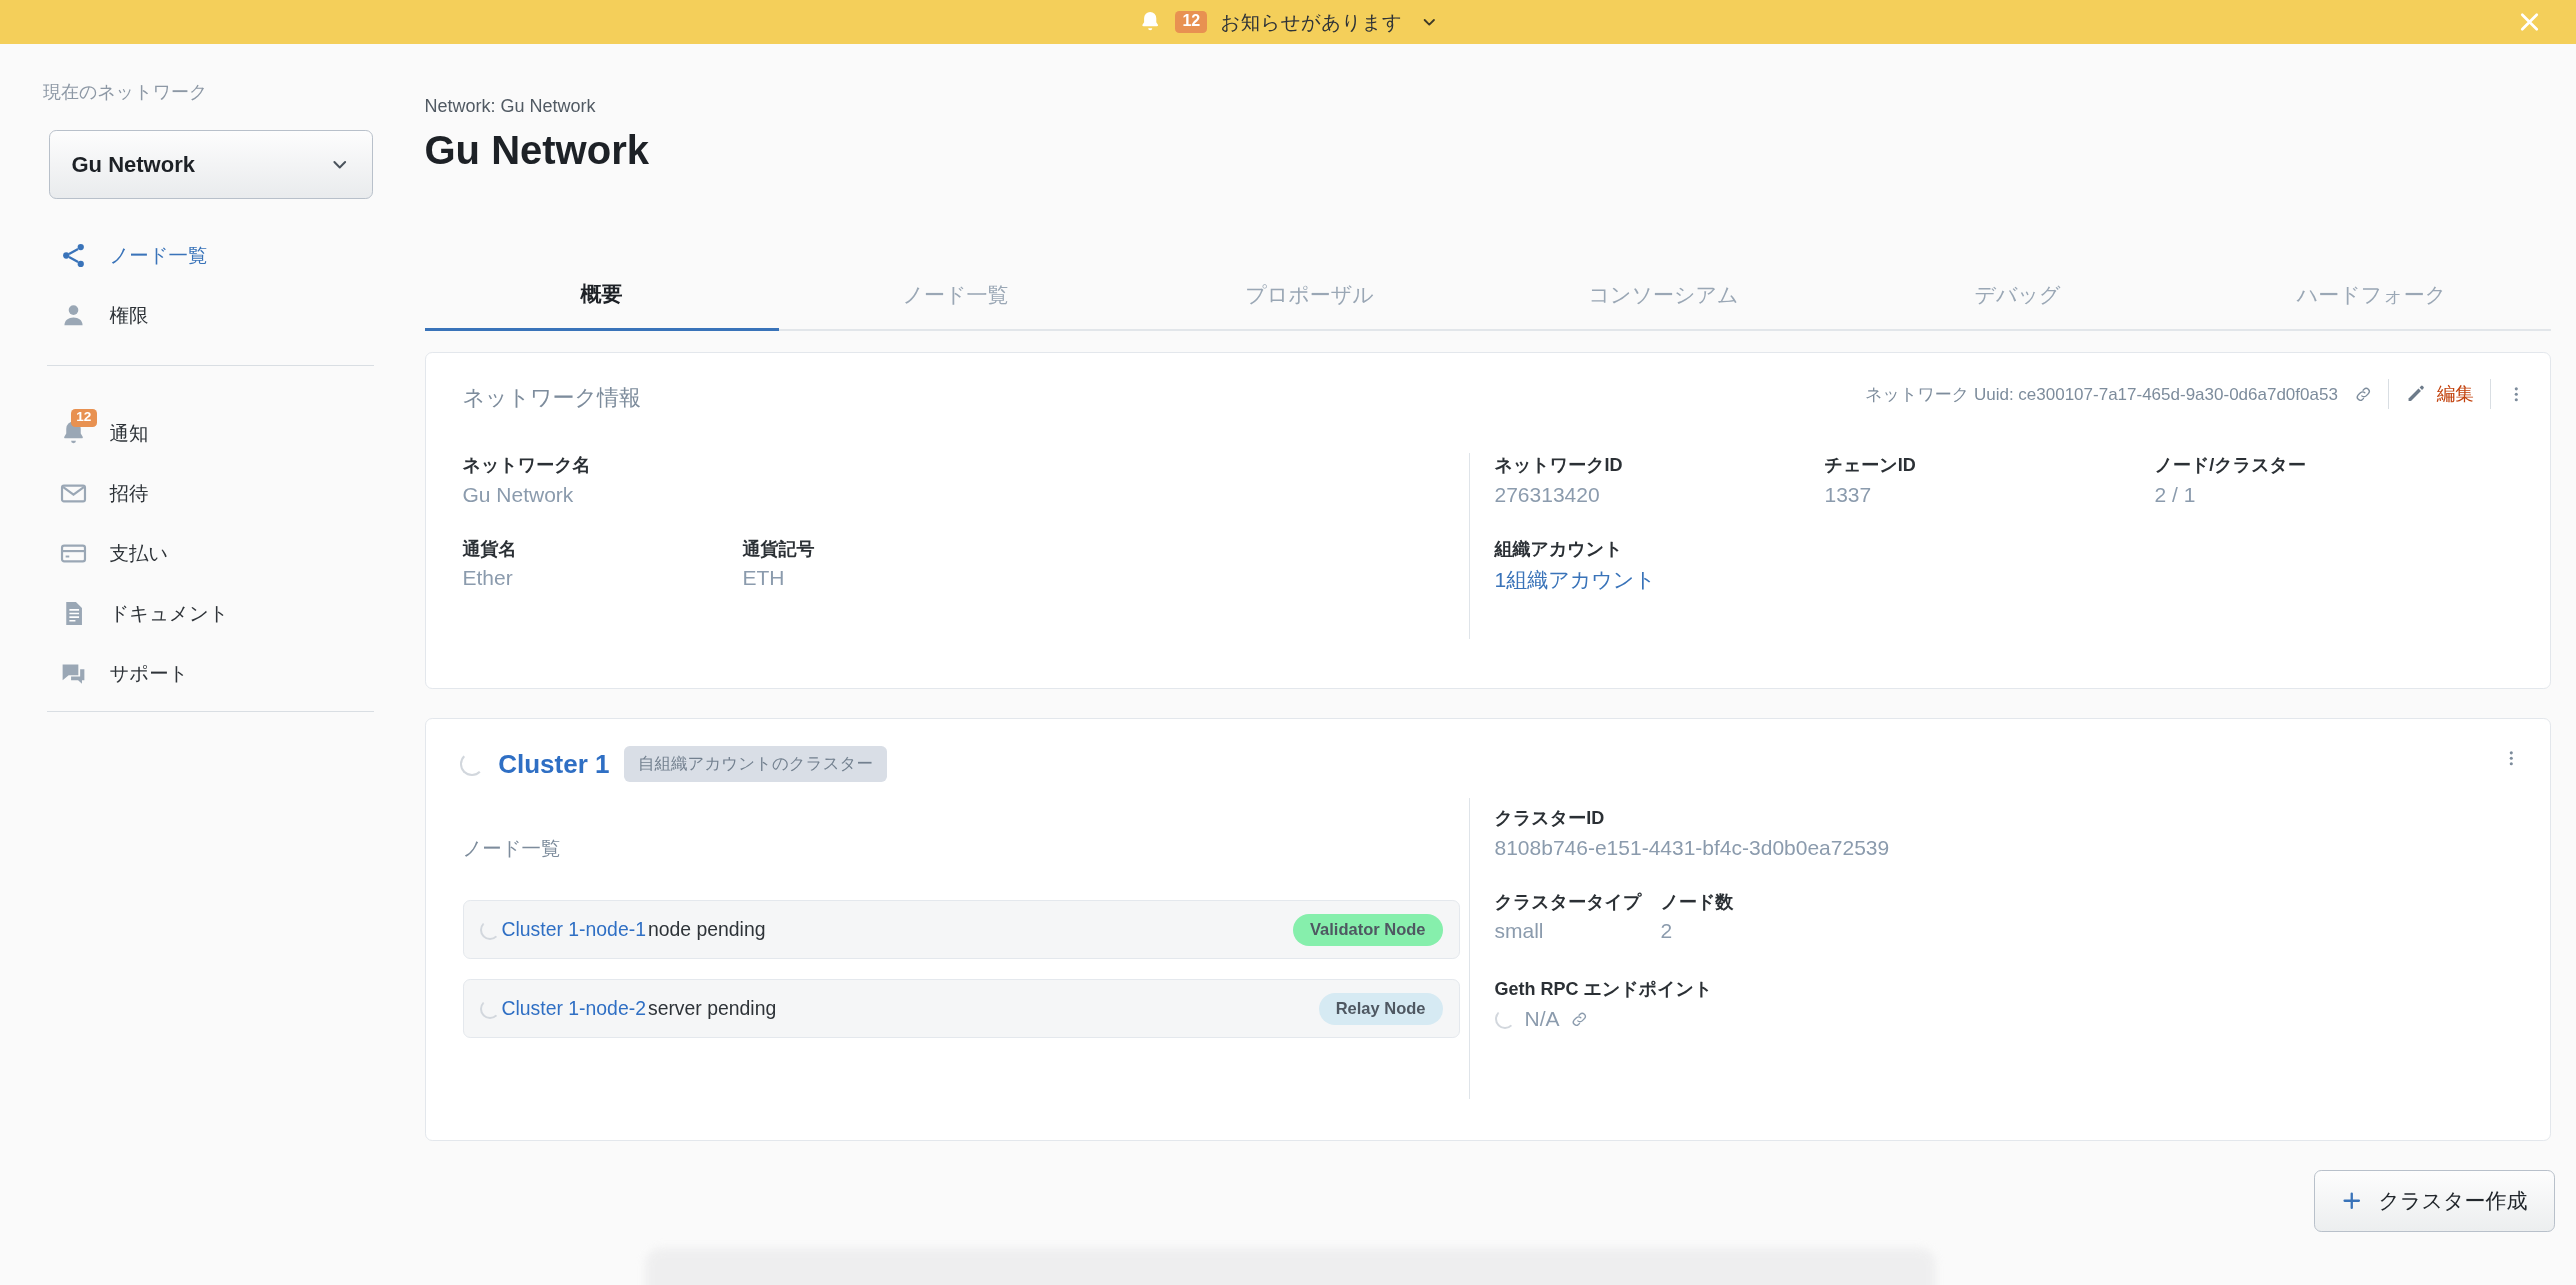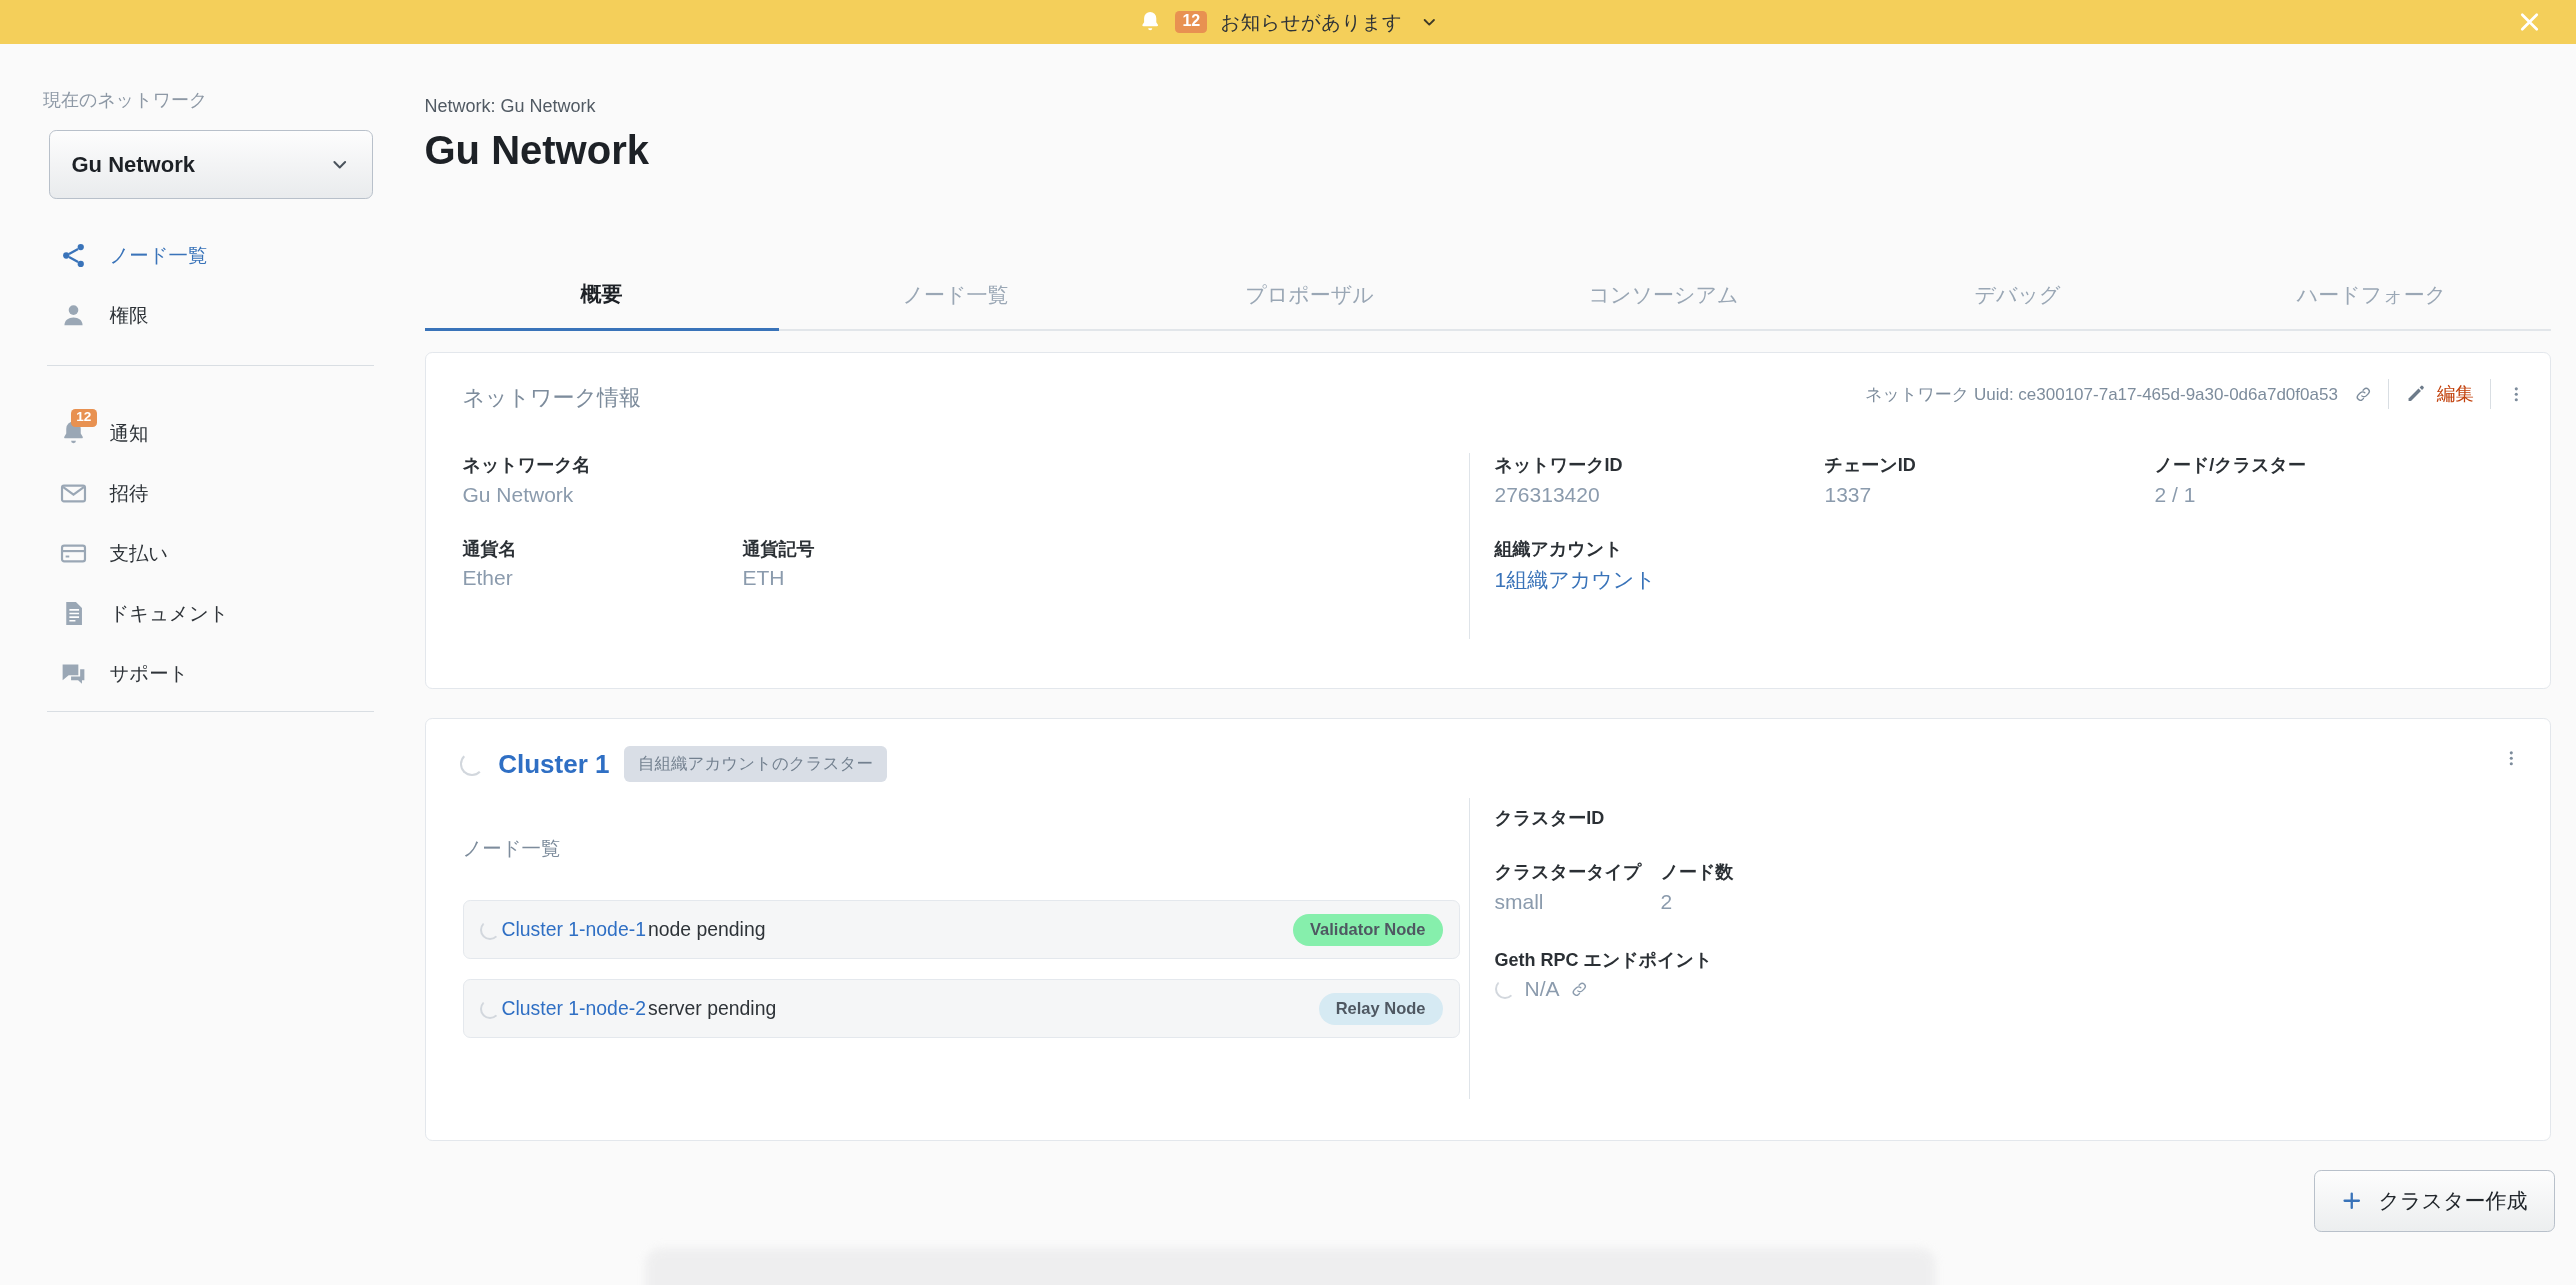--- a/index.html
+++ b/index.html
@@ -34,21 +34,21 @@
     width: 29px; height: 29px;
   }
 
   
   .sidebar {
     position: absolute; left: 0; top: 44px;
     width: 403px; height: 1241px;
     background: #fafafa;
   }
   .side-label {
-    position: absolute; left: 43px; top: 44px;
+    position: absolute; left: 43px; top: 36px;
     font-size: 18px; color: #8d98a5;
   }
   .net-select {
     position: absolute; left: 49px; top: 86px;
     width: 324px; height: 69px;
     border: 0.7px solid #b8c0ca; border-radius: 7.2px;
     background: linear-gradient(#fdfdfd, #e9ebed);
     display: flex; align-items: center;
     padding: 0 21.5px;
   }
@@ -380,20 +380,21 @@
       <span class="node-name">Cluster 1-node-2</span>
       <span class="node-status">server pending</span>
       <span class="node-badge" style="background:#d6eaf3">Relay Node</span>
     </div>
 
     <div class="vdiv" style="left:1043px; top:79px; height:301px"></div>
 
     <div class="cl-right">
       <div>
         <div class="field-label">クラスターID</div>
+        <div class="field-value">8108b746-e151-4431-bf4c-3d0b0ea72539</div>
       </div>
       <div class="nc-row" style="margin-top:30px">
         <div class="nc-col" style="width:166px">
           <div class="field-label">クラスタータイプ</div>
           <div class="field-value">small</div>
         </div>
         <div class="nc-col">
           <div class="field-label">ノード数</div>
           <div class="field-value">2</div>
         </div>

